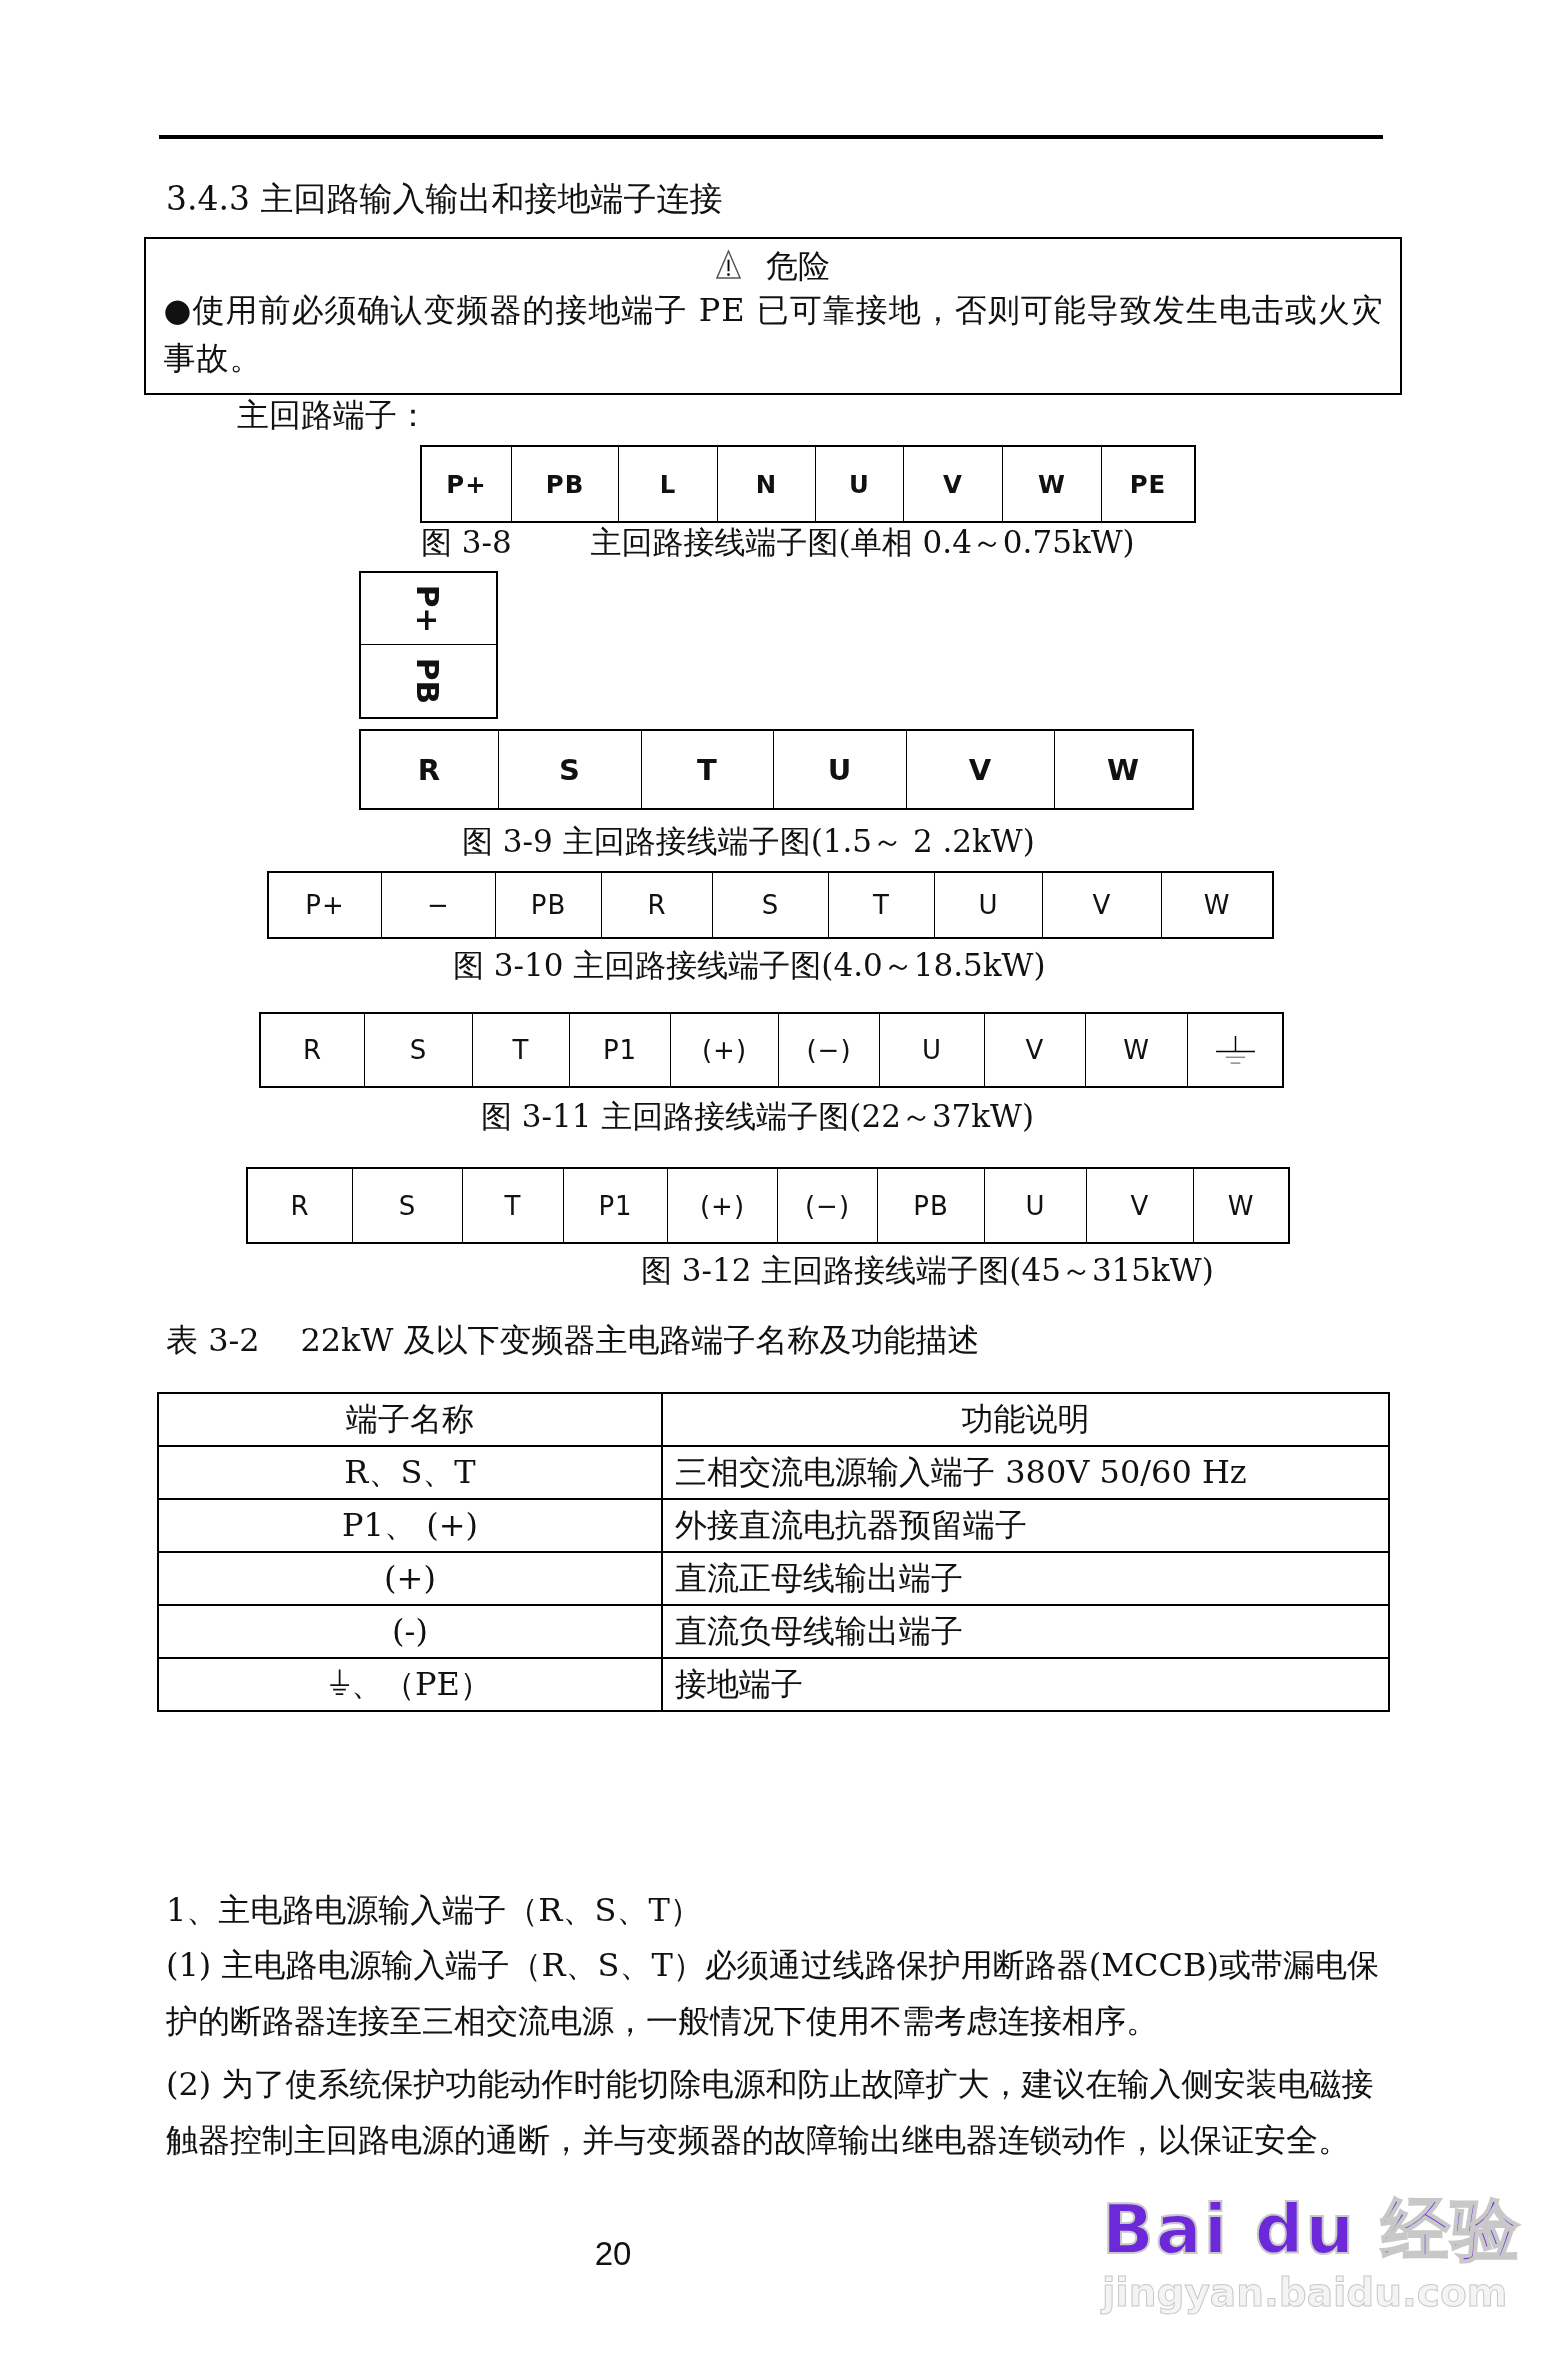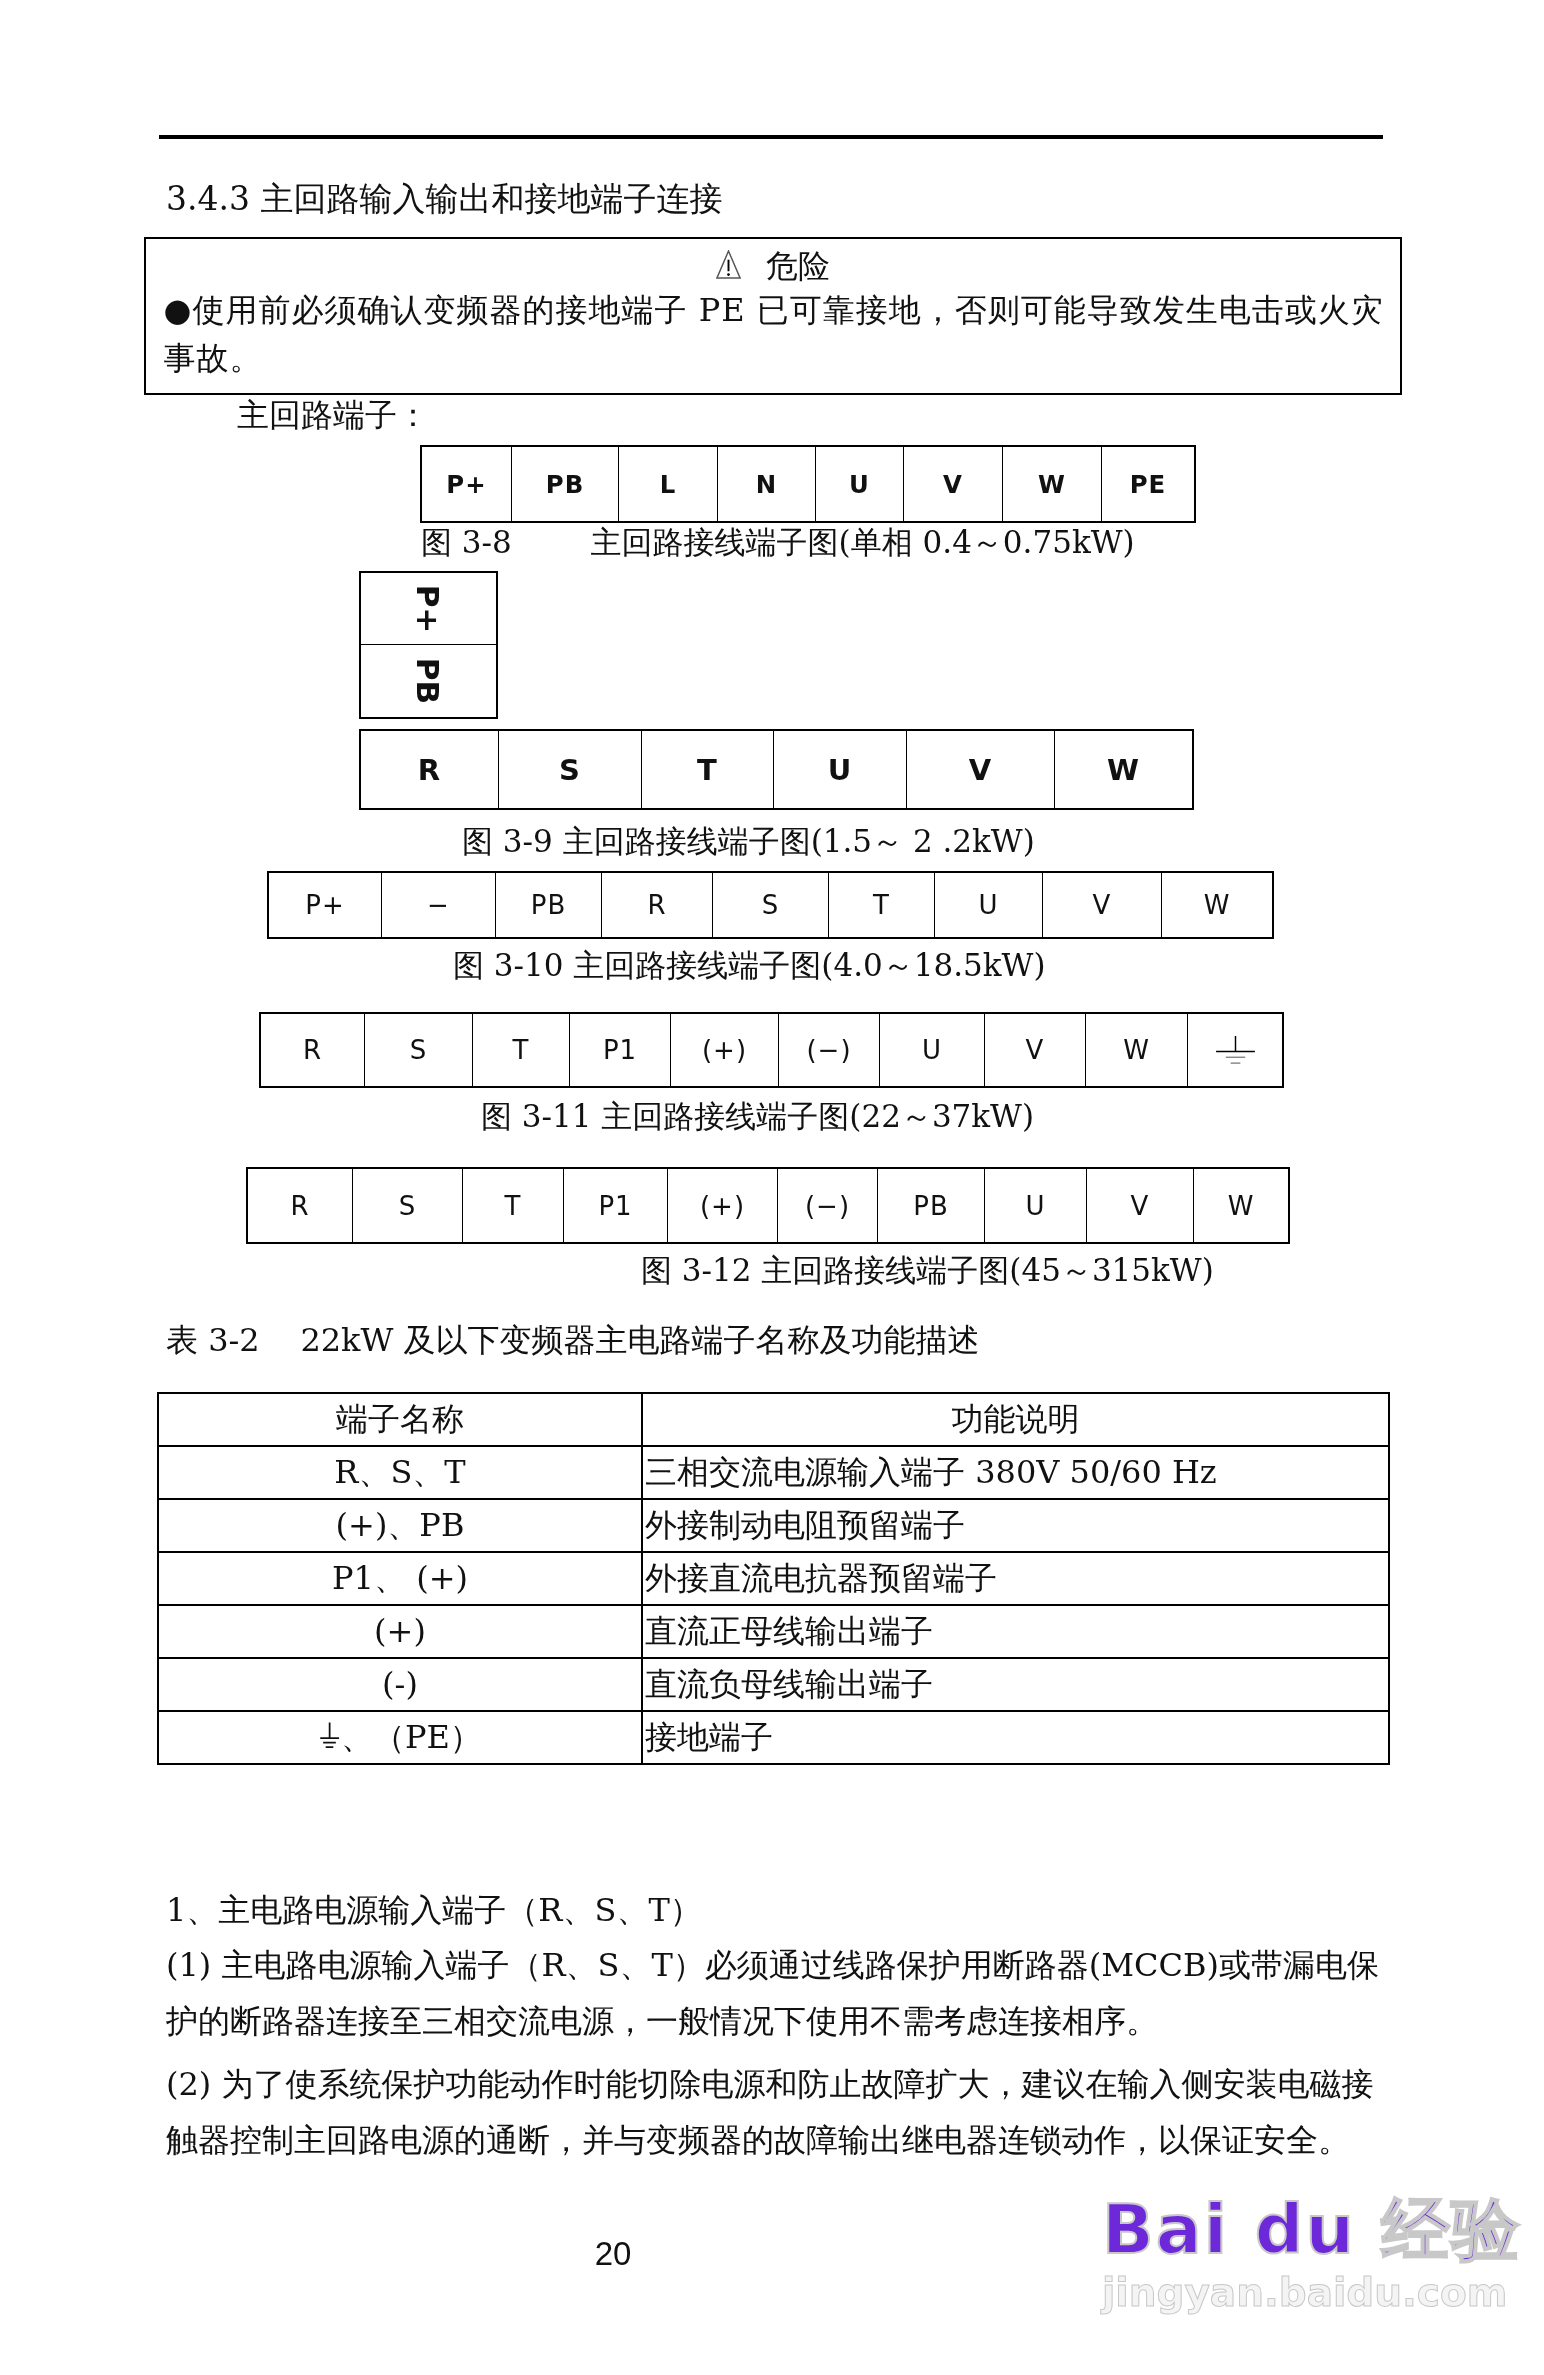--- a/index.html
+++ b/index.html
@@ -19,21 +19,21 @@
   .term:last-child{border-right:none;}
   .term.thin{font-weight:normal;font-size:26px;}
   .caption{font-size:31px;line-height:39px;white-space:pre;}
   .vert-box{left:359px;top:571px;width:139px;height:148px;border:2px solid #000;box-sizing:border-box;}
   .vert-cell{height:50%;display:flex;align-items:center;justify-content:center;box-sizing:border-box;
              font-family:"DejaVu Sans","Liberation Sans",sans-serif;font-weight:bold;font-size:31px;}
   .vert-cell span{display:inline-block;transform:rotate(90deg);}
   .vert-cell:first-child{border-bottom:1.5px solid #000;}
   .table-title{left:166px;top:1320px;font-size:32px;line-height:41px;white-space:pre;}
   table.terms{position:absolute;left:157px;top:1392px;width:1233px;border-collapse:collapse;}
-  table.terms td{border:2.4px solid #000;height:51px;font-size:32px;padding:0 2px;line-height:51px;}
+  table.terms td{border:2.4px solid #000;height:51px;font-size:32px;padding:0 12px;line-height:51px;}
   table.terms td.c1{width:478px;text-align:center;}
   table.terms td.c2{text-align:left;}
   table.terms tr.hdr td{text-align:center;}
   .sec{left:166px;top:1890px;font-size:32px;line-height:41px;white-space:nowrap;}
   .para{left:166px;width:1231px;font-size:32px;line-height:56px;}
   .pnum{left:0;width:1226px;top:2235px;text-align:center;font-family:"Liberation Sans","DejaVu Sans",sans-serif;font-size:33px;}
   .wm{left:1102px;top:2185px;color:#d8d8d8;font-family:"DejaVu Sans",sans-serif;font-weight:bold;}
   .wm .big{font-size:68px;letter-spacing:2px;-webkit-text-stroke:2px #c8c8c8;color:#6d28d9;}
   .wm .small{font-size:39px;margin-top:-5.9px;-webkit-text-stroke:1px #c8c8c8;color:#f4f4f4;}
 </style>
@@ -141,24 +141,20 @@
   <tbody>
       <tr class="hdr">
     <td class="c1">端子名称</td>
     <td class="c2" style="text-align:center">功能说明</td>
   </tr>
   <tr>
         <td class="c1">R、S、T</td>
         <td class="c2">三相交流电源输入端子 380V   50/60 Hz</td>
       </tr>
   <tr>
-        <td class="c1">(+)、PB</td>
-        <td class="c2">外接制动电阻预留端子</td>
-      </tr>
-  <tr>
         <td class="c1">P1、 (+)</td>
         <td class="c2">外接直流电抗器预留端子</td>
       </tr>
   <tr>
         <td class="c1">(+)</td>
         <td class="c2">直流正母线输出端子</td>
       </tr>
   <tr>
         <td class="c1">(-)</td>
         <td class="c2">直流负母线输出端子</td>

